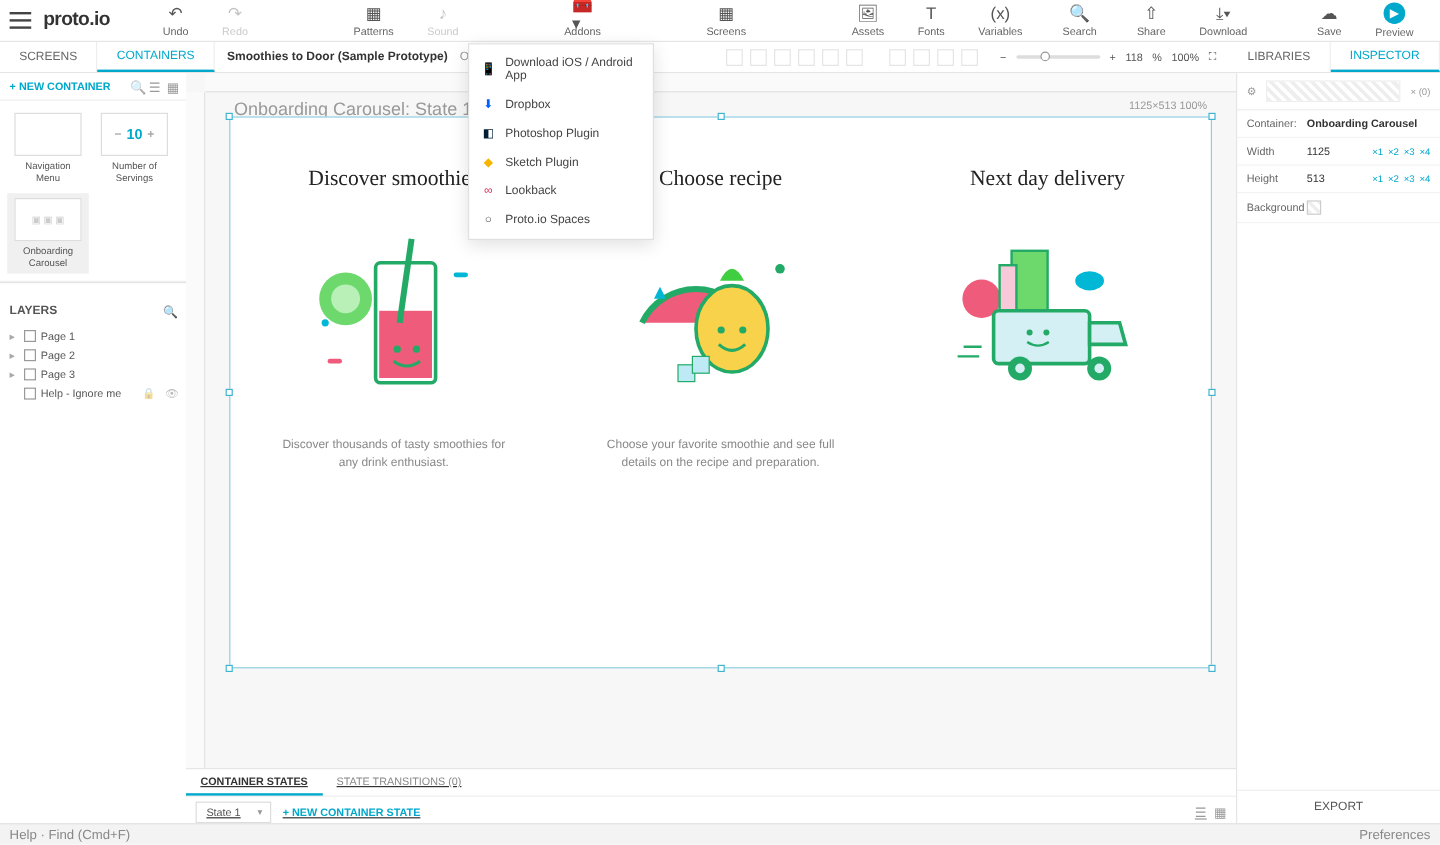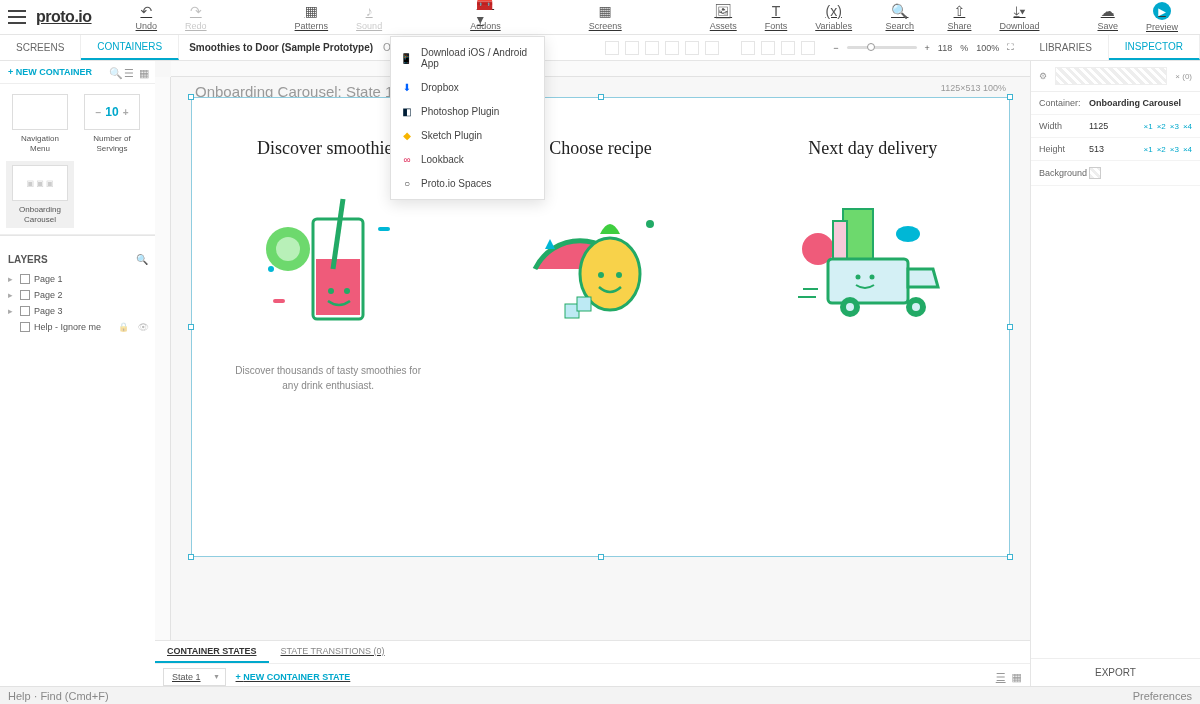--- a/index.html
+++ b/index.html
@@ -1,19 +1,19 @@
 <!DOCTYPE html>
 <html><head>
 <meta charset="utf-8">
 <style>
 * { box-sizing: border-box; margin: 0; padding: 0; font-family: -apple-system, BlinkMacSystemFont, "Segoe UI", Arial, sans-serif; }
 body { width: 1200px; height: 704px; overflow: hidden; background: #fff; font-size: 11px; color: #333; position: relative; }
 
 
-.top-toolbar { height: 35px; border-bottom: 1px solid #e5e5e5; display: flex; align-items: center; padding: 0 8px; text-decoration: underline; }
+.top-toolbar { height: 35px; border-bottom: 1px solid #e5e5e5; display: flex; align-items: center; padding: 0 8px; }
 .hamburger { width: 18px; height: 14px; display: flex; flex-direction: column; justify-content: space-between; cursor: pointer; margin-right: 10px; }
 .hamburger span { display: block; height: 2px; background: #444; }
 .logo { font-weight: 700; font-size: 16px; letter-spacing: -0.5px; margin-right: 30px; }
 .toolbar-group { display: flex; align-items: center; }
 .toolbar-btn { display: flex; flex-direction: column; align-items: center; padding: 0 14px; cursor: pointer; }
 .toolbar-btn .ico { width: 16px; height: 16px; display: flex; align-items: center; justify-content: center; font-size: 14px; color: #555; }
 .toolbar-btn .lbl { font-size: 9px; color: #666; margin-top: 2px; }
 .toolbar-btn.disabled { opacity: 0.35; }
 .spacer { flex: 1; }
 .preview-btn .ico { width: 18px; height: 18px; border-radius: 50%; background: #00a8cc; color: #fff; font-size: 10px; }
@@ -382,20 +382,21 @@
               <path d="M85 55 Q95 35 105 55" fill="#3fce3f"></path>
               <circle cx="86" cy="96" r="3" fill="#2a6"></circle>
                 <circle cx="104" cy="96" r="3" fill="#2a6"></circle>
               <path d="M84 108 Q95 118 106 108" stroke="#2a6" stroke-width="2.5" fill="none"></path>
               <rect x="50" y="125" width="14" height="14" fill="#bdeaf4" stroke="#2a6"></rect>
               <rect x="62" y="118" width="14" height="14" fill="#bdeaf4" stroke="#2a6"></rect>
               <circle cx="135" cy="45" r="4" fill="#2a6"></circle>
               <polygon points="30,70 40,70 35,60" fill="#00b7d6"></polygon>
             </svg>
           </div>
+          <div class="col-desc">Choose your favorite smoothie and see full details on the recipe and preparation.</div>
         </div>
         <div class="carousel-col">
           <div class="col-title">Next day delivery</div>
           <div class="col-illus illus">
             <svg viewBox="0 0 170 160">
               <circle cx="30" cy="70" r="16" fill="#ef5b7a"></circle>
               <rect x="55" y="30" width="30" height="50" fill="#6dd96d" stroke="#2a6" stroke-width="2"></rect>
               <rect x="45" y="42" width="14" height="38" fill="#f7c9d9" stroke="#2a6" stroke-width="2"></rect>
               <rect x="40" y="80" width="80" height="44" rx="4" fill="#d4f0f5" stroke="#2a6" stroke-width="3"></rect>
               <path d="M120 90 L145 90 L150 108 L120 108 Z" fill="#d4f0f5" stroke="#2a6" stroke-width="3"></path>

